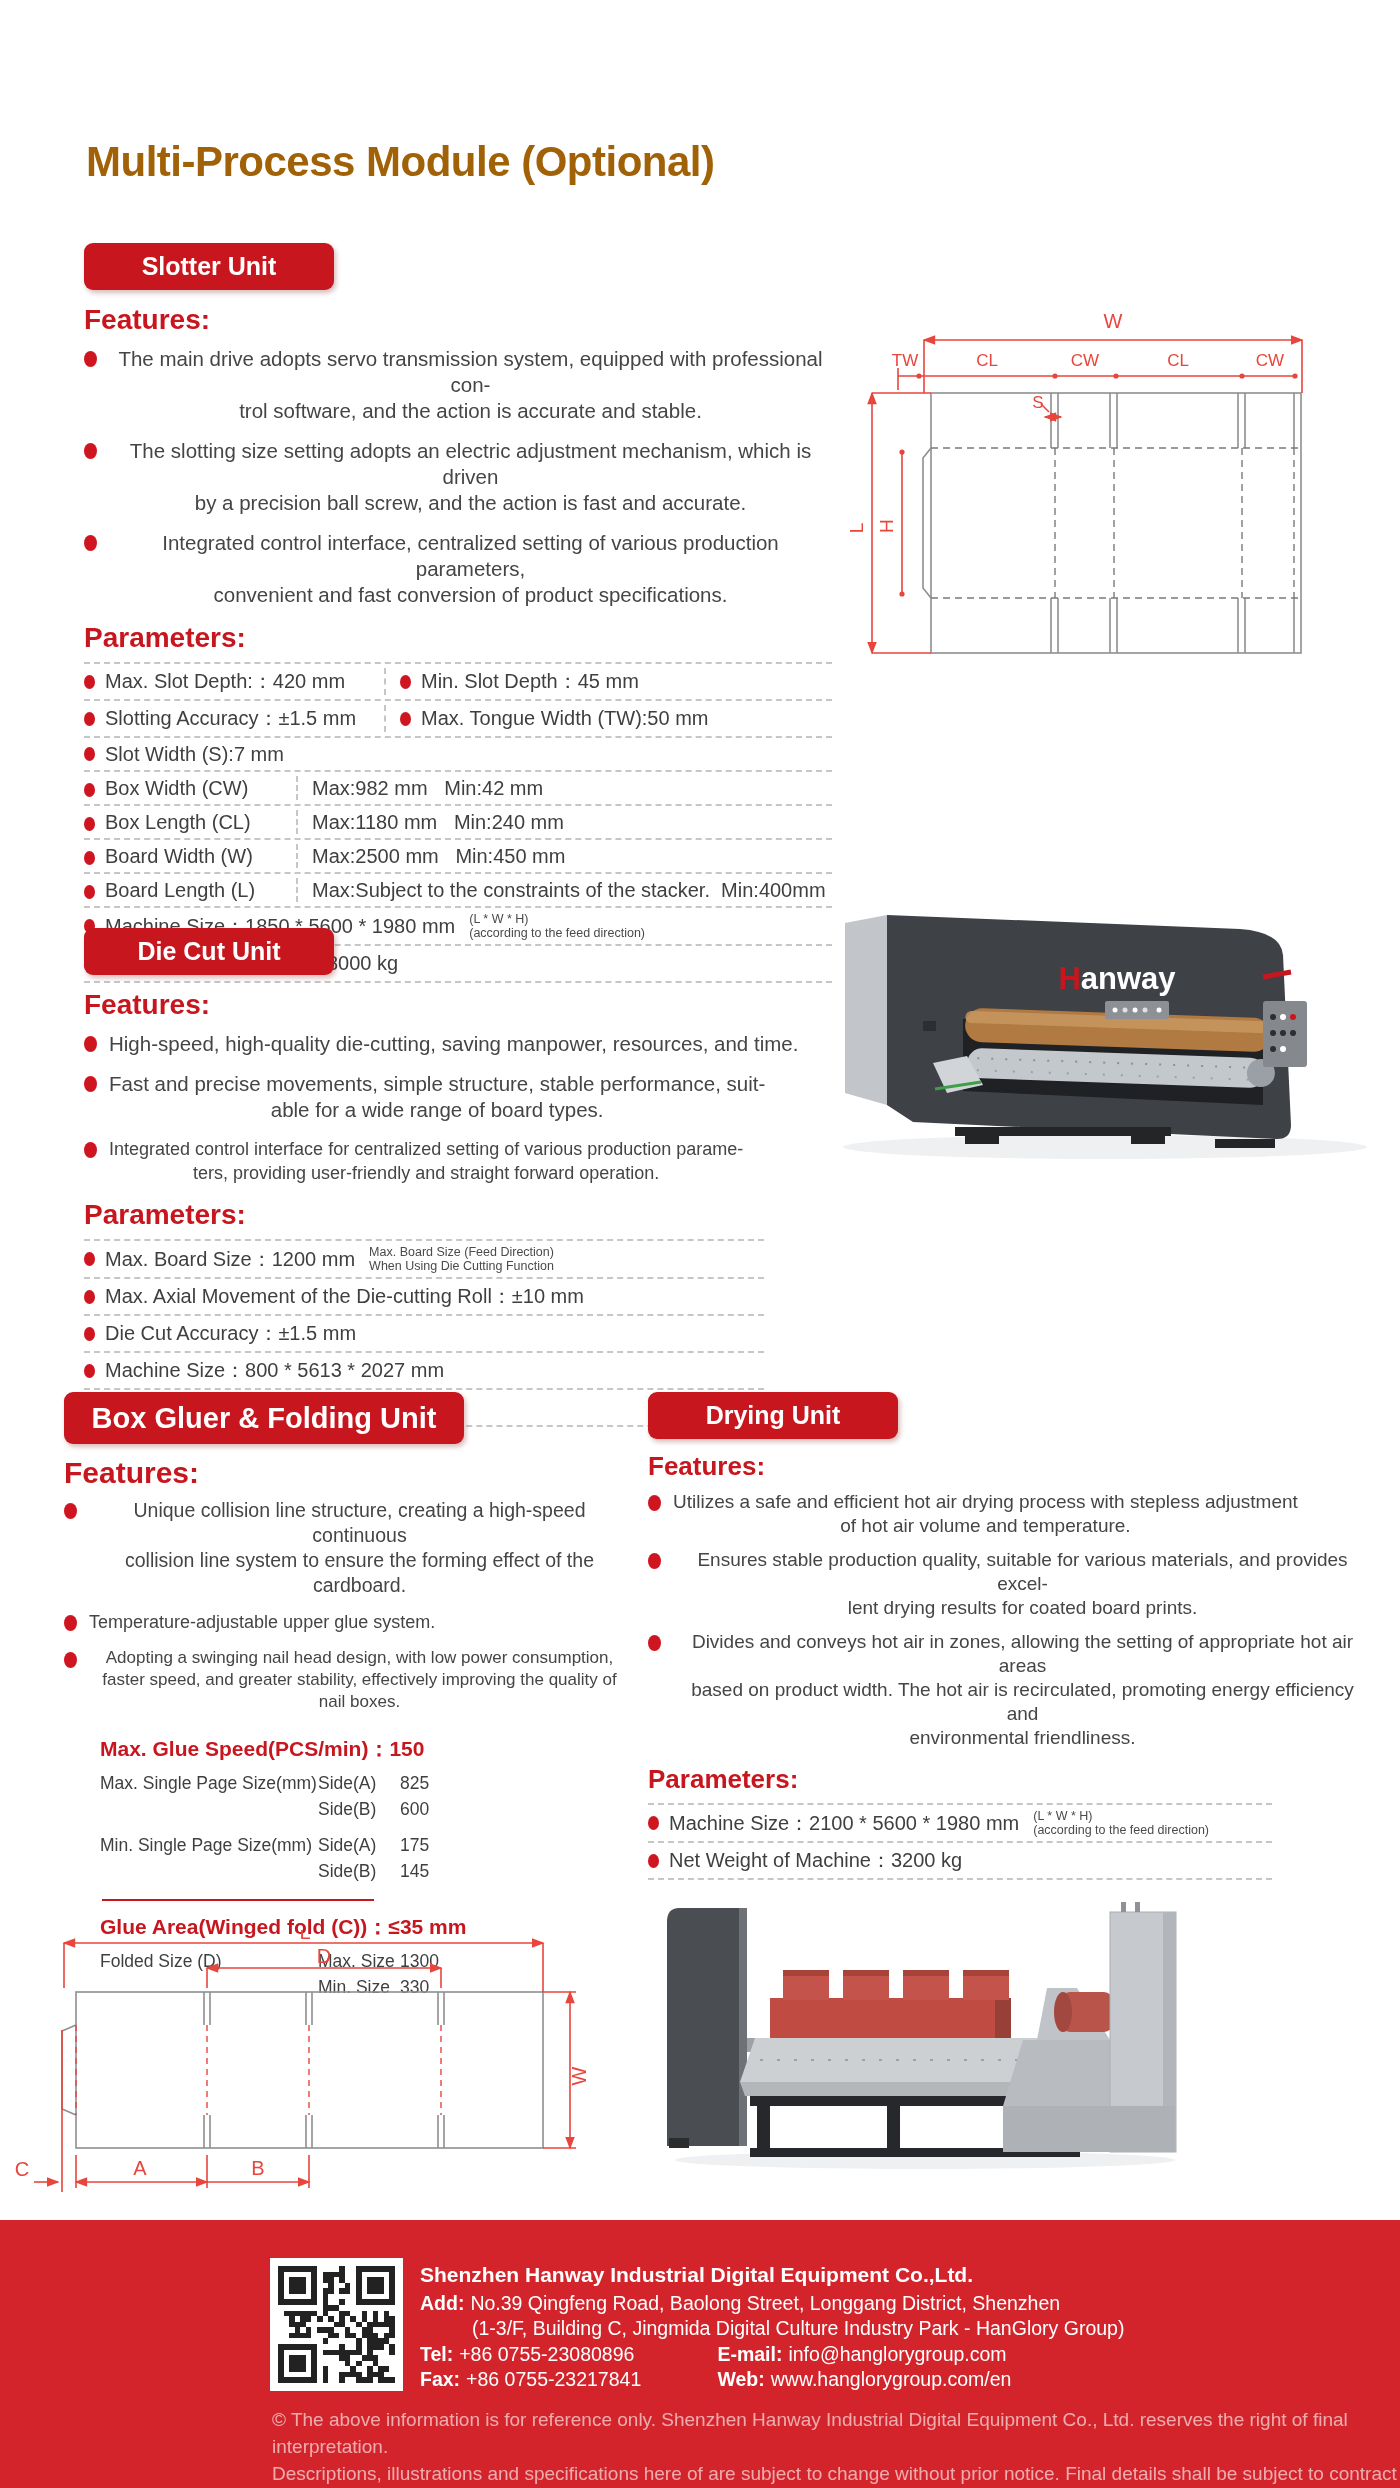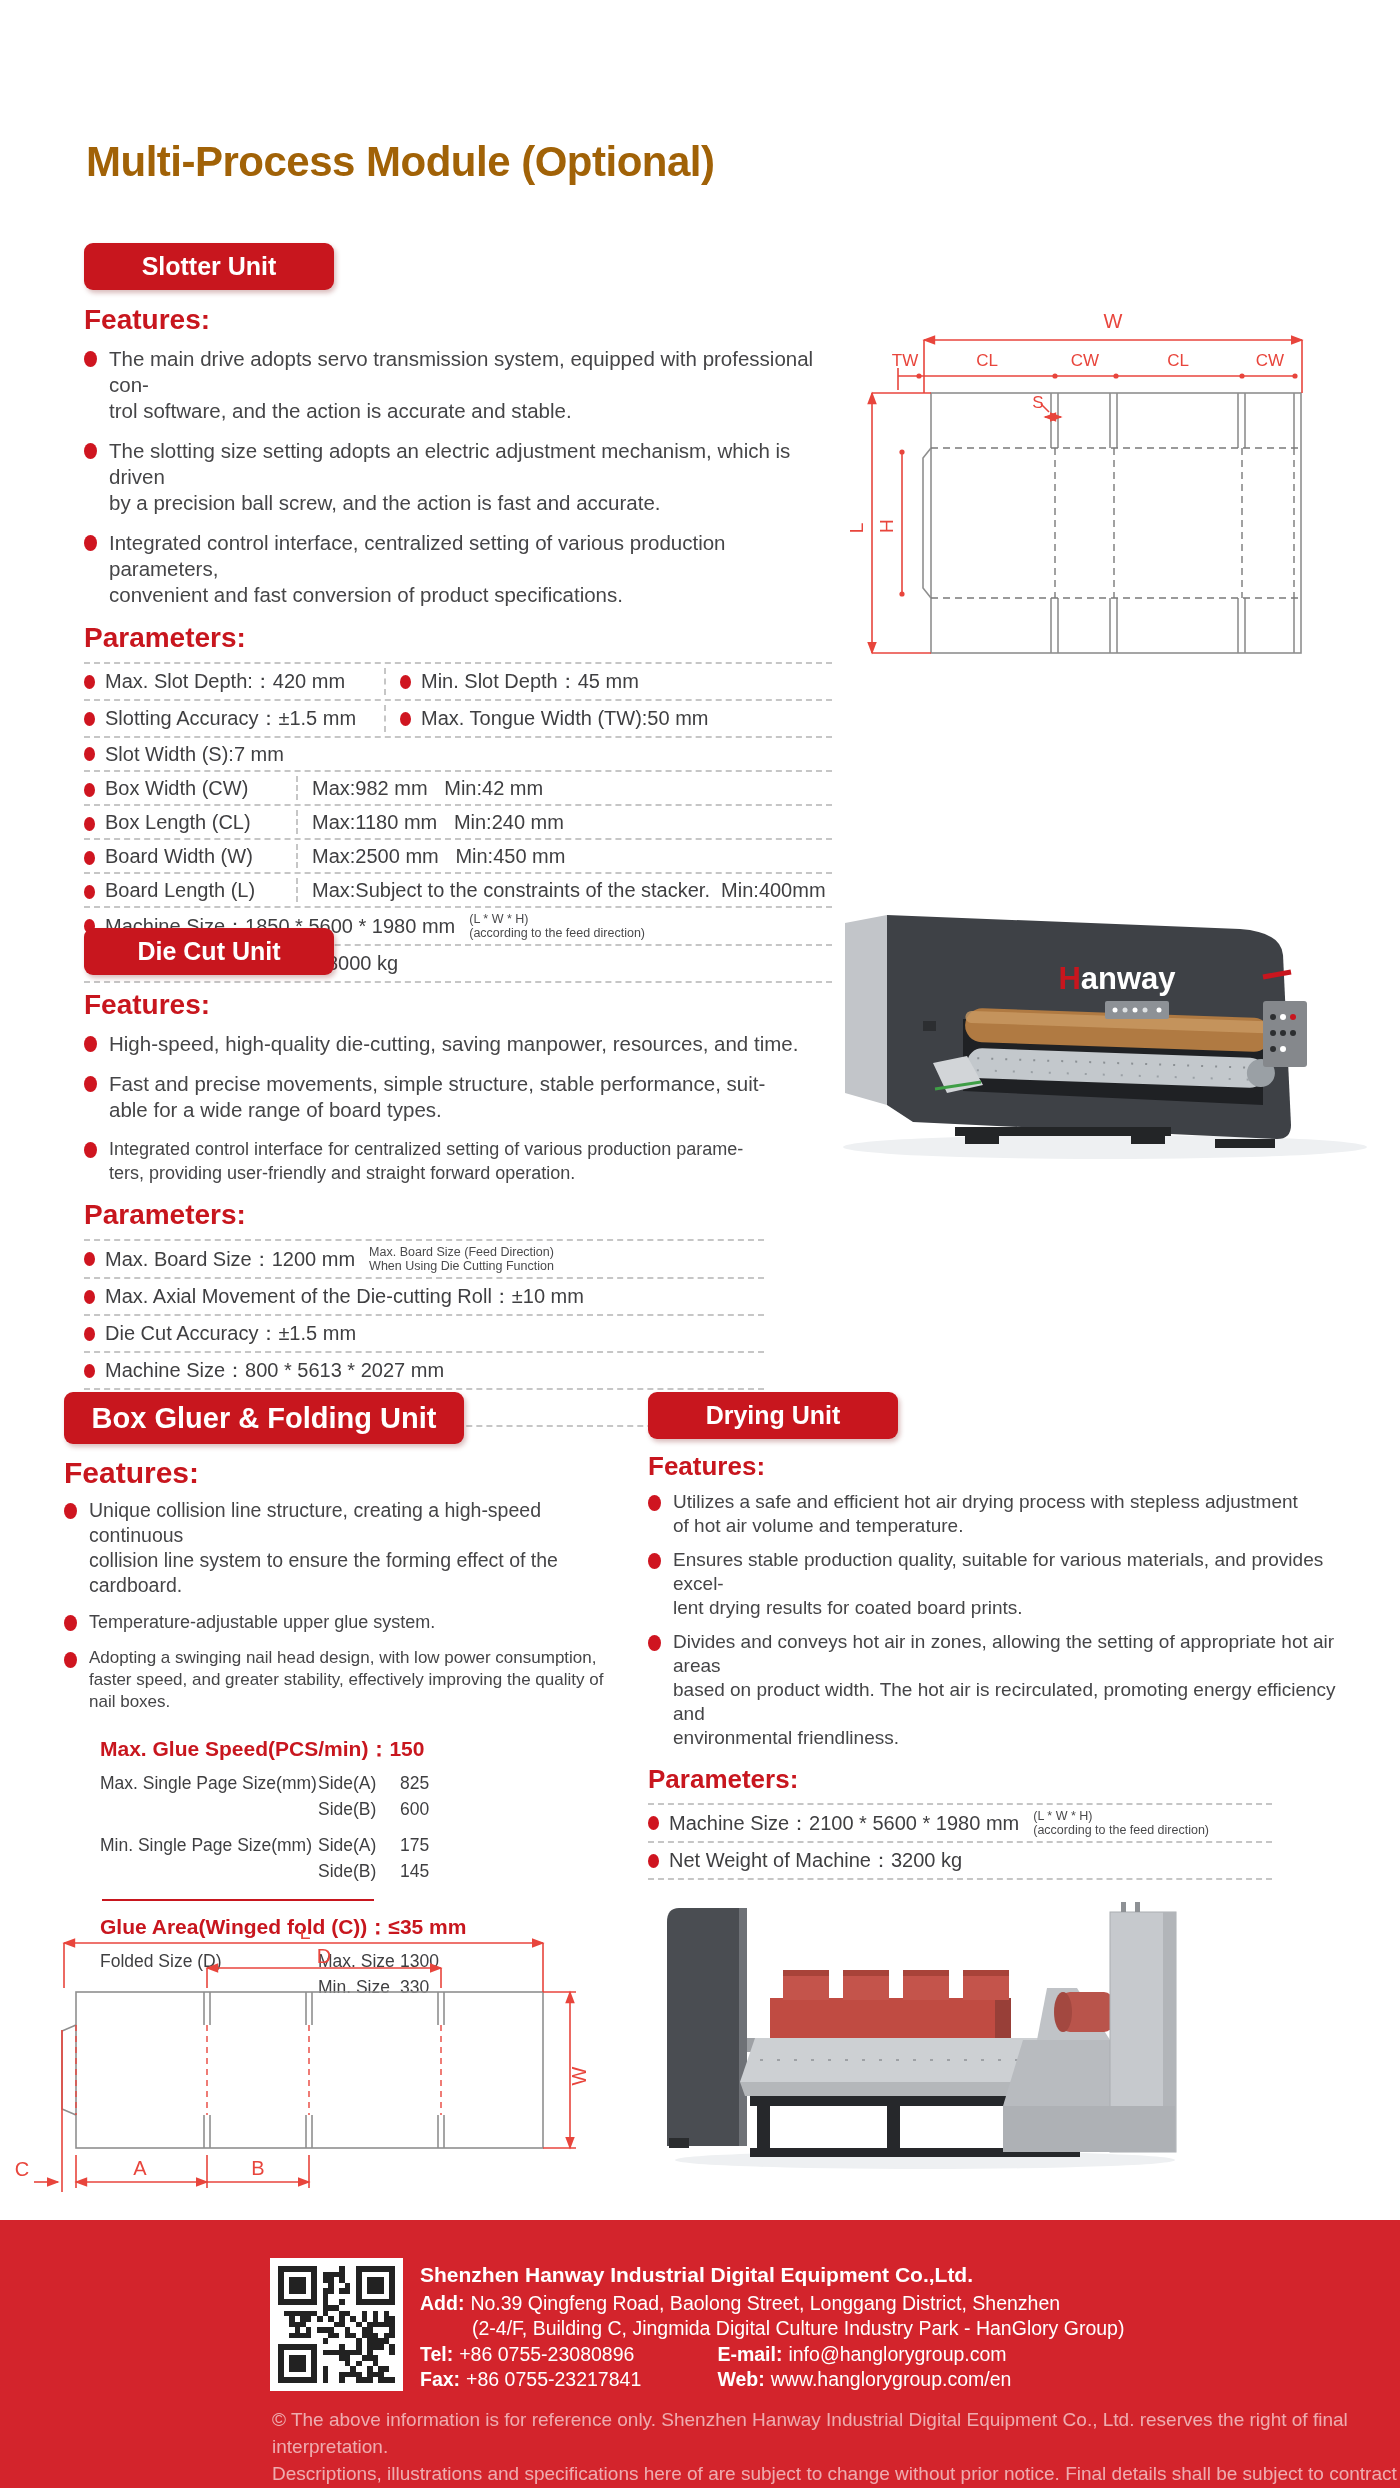--- a/index.html
+++ b/index.html
@@ -22,21 +22,21 @@
   .col{position:absolute;}
   #sec-slotter{left:84px;top:243px;width:748px;}
   #slotter-diagram{left:845px;top:300px;width:550px;height:378px;}
   #sec-diecut{left:84px;top:928px;width:748px;}
   #diecut-machine{left:815px;top:893px;width:578px;height:272px;}
   #sec-gluer{left:64px;top:1392px;width:566px;}
   #sec-drying{left:648px;top:1392px;width:724px;}
   #box-diagram{left:10px;top:1930px;width:610px;height:285px;}
   #drying-machine{left:655px;top:1890px;width:545px;height:290px;}
 
-  .feats{margin-top:10px;}
+  .feats{margin-top:10px;text-align:center;}
   .feat{display:flex;margin-bottom:14px;}
   .dot{flex:0 0 auto;width:13px;height:16px;border-radius:50%;background:#cf1520;margin:5px 12px 0 0;}
   .dot.sm{width:11px;height:14px;margin:3px 10px 0 0;}
   .flines{font-size:20.5px;line-height:26px;color:#454547;}
   .flines.sm{font-size:18px;line-height:24px;}
   .mt12{margin-top:12px;} .mt14{margin-top:14px;} .mt10{margin-top:10px;} .mt20{margin-top:8px;} .mt22{margin-top:22px;} .mt8{margin-top:8px;}
 
   .params{margin-top:8px;}
   .prow{display:flex;align-items:stretch;border-bottom:2px dashed #c6c6c6;padding:4px 0;min-height:24px;font-size:20px;}
   .prow.first{border-top:2px dashed #c6c6c6;}
@@ -709,21 +709,21 @@
           <rect x="20" y="11" width="1" height="1" fill="#222"></rect>
           <rect x="20" y="12" width="1" height="1" fill="#222"></rect>
           <rect x="20" y="14" width="1" height="1" fill="#222"></rect>
           <rect x="20" y="15" width="1" height="1" fill="#222"></rect>
           <rect x="20" y="20" width="1" height="1" fill="#222"></rect>
         </svg>
     </div>
     <div class="f-info">
       <div class="f-company" data-bind="footer.company">Shenzhen Hanway Industrial Digital Equipment Co.,Ltd.</div>
       <div><span class="flab" data-bind="footer.add_label">Add:</span><span data-bind="footer.add_value">No.39 Qingfeng Road, Baolong Street, Longgang District, Shenzhen</span></div>
-      <div class="f-ind" data-bind="footer.add_value2">(2-4/F, Building C, Jingmida Digital Culture Industry Park - HanGlory Group)</div>
+      <div class="f-ind" data-bind="footer.add_value2">(1-3/F, Building C, Jingmida Digital Culture Industry Park - HanGlory Group)</div>
       <div>
         <span class="f-telgrp"><span class="flab" data-bind="footer.tel_label">Tel:</span><span data-bind="footer.tel_value">+86 0755-23080896</span></span>
         <span class="flab" data-bind="footer.email_label">E-mail:</span><span data-bind="footer.email_value">info@hanglorygroup.com</span>
       </div>
       <div>
         <span class="f-telgrp"><span class="flab" data-bind="footer.fax_label">Fax:</span><span data-bind="footer.fax_value">+86 0755-23217841</span></span>
         <span class="flab" data-bind="footer.web_label">Web:</span><span data-bind="footer.web_value">www.hanglorygroup.com/en</span>
       </div>
     </div>
     <div class="fineprint">

